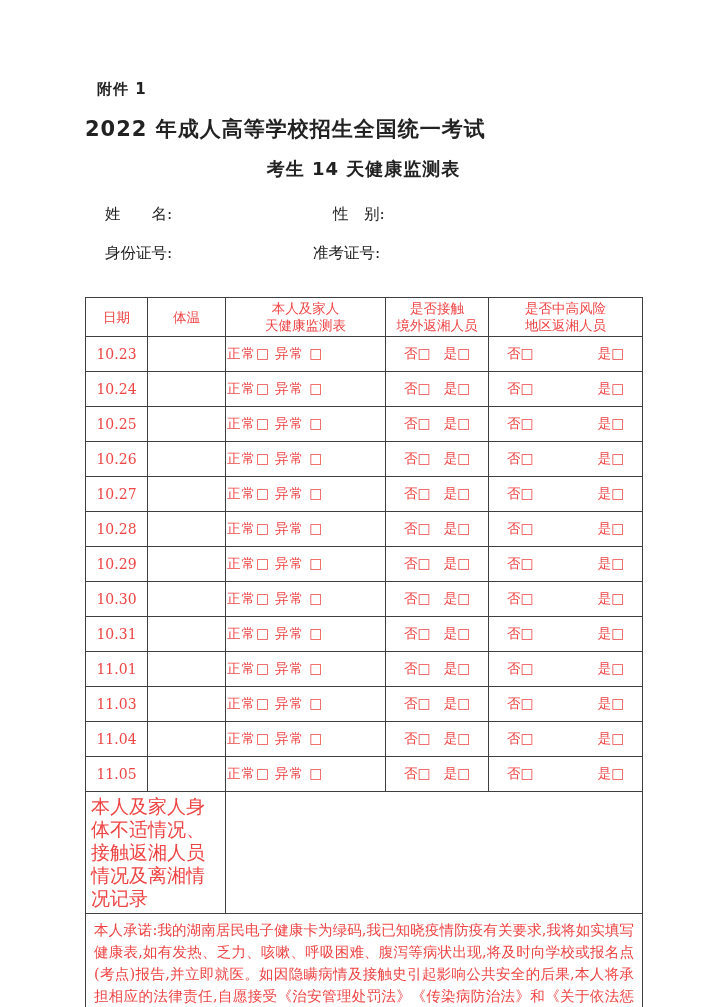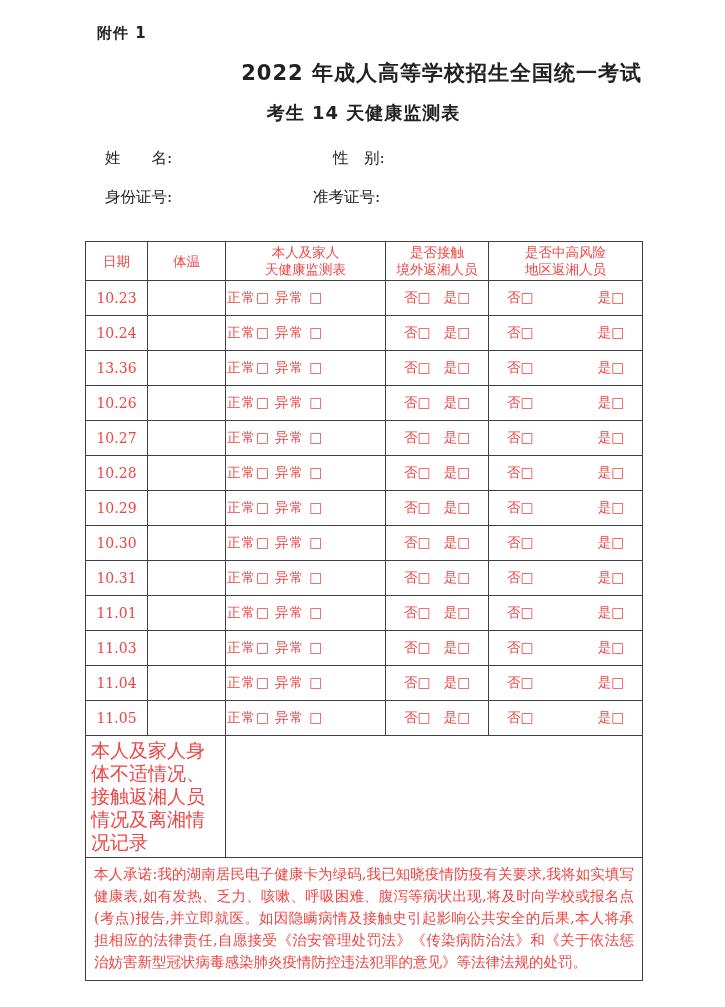--- a/index.html
+++ b/index.html
@@ -5,32 +5,32 @@
   html,body{margin:0;padding:0;background:#ffffff;}
   body{
     width:725px;height:1007px;
     font-family:"DejaVu Serif","Liberation Serif",serif;
     color:#222;
     position:relative;
   }
   .page{
     box-sizing:border-box;
     width:725px;height:1007px;
-    padding:24px 83px 0 85px;
+    padding:80px 83px 0 85px;
     background:#fff;
   }
   .attachment{
     font-family:"DejaVu Sans","Liberation Sans",sans-serif;
     font-weight:bold;
     font-size:15px;
     margin-left:12px;
     letter-spacing:1px;
   }
   .title1{
-    text-align:right;
+    text-align:left;
     font-family:"DejaVu Sans","Liberation Sans",sans-serif;
     font-weight:bold;
     font-size:21px;
     margin:16px 0 0 0;
     letter-spacing:1px;
   }
   .title2{
     text-align:center;
     font-family:"DejaVu Sans","Liberation Sans",sans-serif;
     font-weight:bold;
@@ -179,21 +179,21 @@
             </div>
           </td>
           <td class="c-opt">
             <div class="opt-wrap">
               <span>否□</span>
               <span>是□</span>
             </div>
           </td>
         </tr>
         <tr>
-          <td class="c-date">13.36</td>
+          <td class="c-date">10.25</td>
           <td class="c-temp"></td>
           <td class="c-health">正常□ 异常 □</td>
           <td class="c-opt">
             <div class="opt-wrap">
               <span>否□</span>
               <span>是□</span>
             </div>
           </td>
           <td class="c-opt">
             <div class="opt-wrap">

